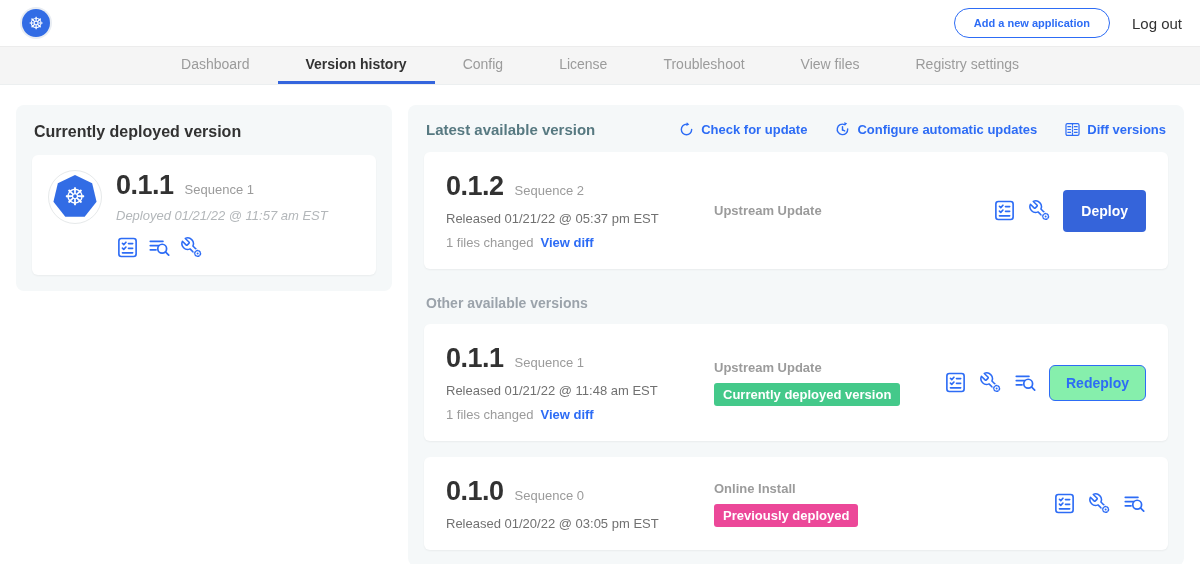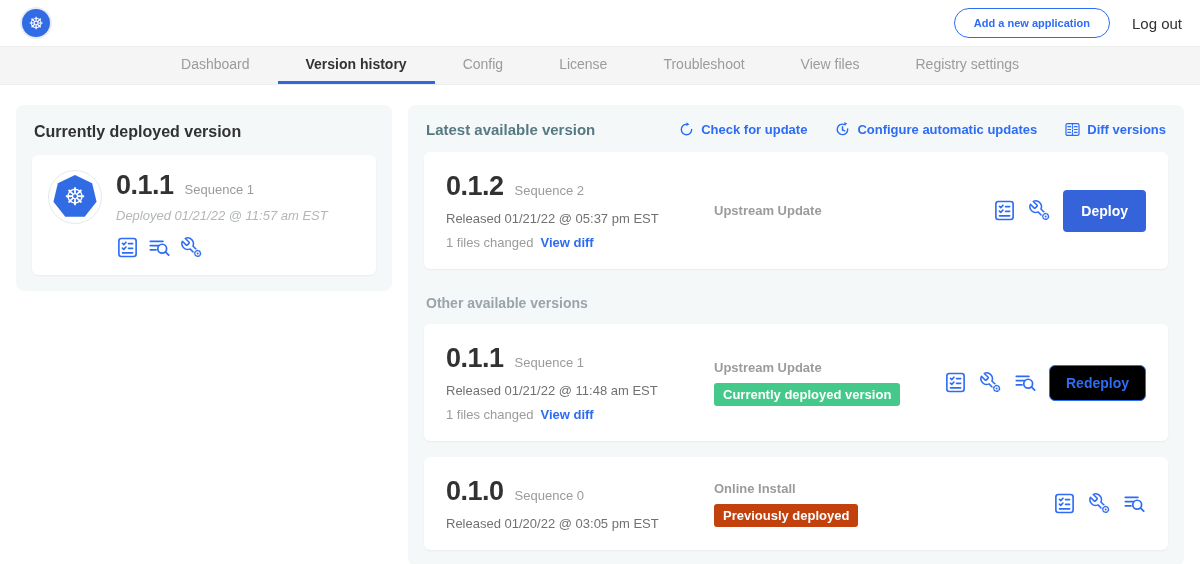--- a/index.html
+++ b/index.html
@@ -63,25 +63,25 @@
 
   .version-card { background:#fff; border-radius:6px; box-shadow:0 1px 2px rgba(50,50,50,.06);
     padding:19px 22px; display:grid; grid-template-columns:253px 1fr auto; align-items:center;gap:15px; }
   .card-left .released { font-size:13px; color:#717171; margin-top:9px; }
   .card-left .files-line { font-size:13px; color:#9b9b9b; margin-top:9px; display:flex; gap:7px; }
   .view-diff { color:#2d6cf5; font-weight:700; cursor:pointer; text-decoration:none; }
   .card-mid .source { font-size:13px; font-weight:700; color:#9b9b9b; }
   .badge { display:inline-block; margin-top:8px; font-size:13px; font-weight:700; color:#fff;
     border-radius:3px; padding:4px 9px; }
   .badge.success { background:#44c98a; }
-  .badge.muted { background:#c2410c; }
+  .badge.muted { background:#ec4899; }
   .card-right { display:flex; align-items:center; gap:12px; justify-self:end; }
   .btn-primary { background:#3564da; color:#fff; border:none; border-radius:4px; font-size:14px;
     font-weight:700; padding:13px 18px; cursor:pointer; font-family:"Liberation Sans","DejaVu Sans",sans-serif; }
-  .btn-outline { background:#000000; color:#2d6cf5; border:1px solid #2d6cf5; border-radius:6px;
+  .btn-outline { background:#86efac; color:#2d6cf5; border:1px solid #2d6cf5; border-radius:6px;
     font-size:14px; font-weight:700; padding:9px 16px; cursor:pointer;
     font-family:"Liberation Sans","DejaVu Sans",sans-serif; }
   .other-title { font-size:14px; color:#9ba3ab; margin:26px 2px 13px 2px; }
   .version-card + .other-title { margin-top:26px; }
   .version-card.gap { margin-bottom:16px; }
   .hidden-defs { position:absolute; width:0; height:0; overflow:hidden; }
 </style>
 </head>
 <body>
 

